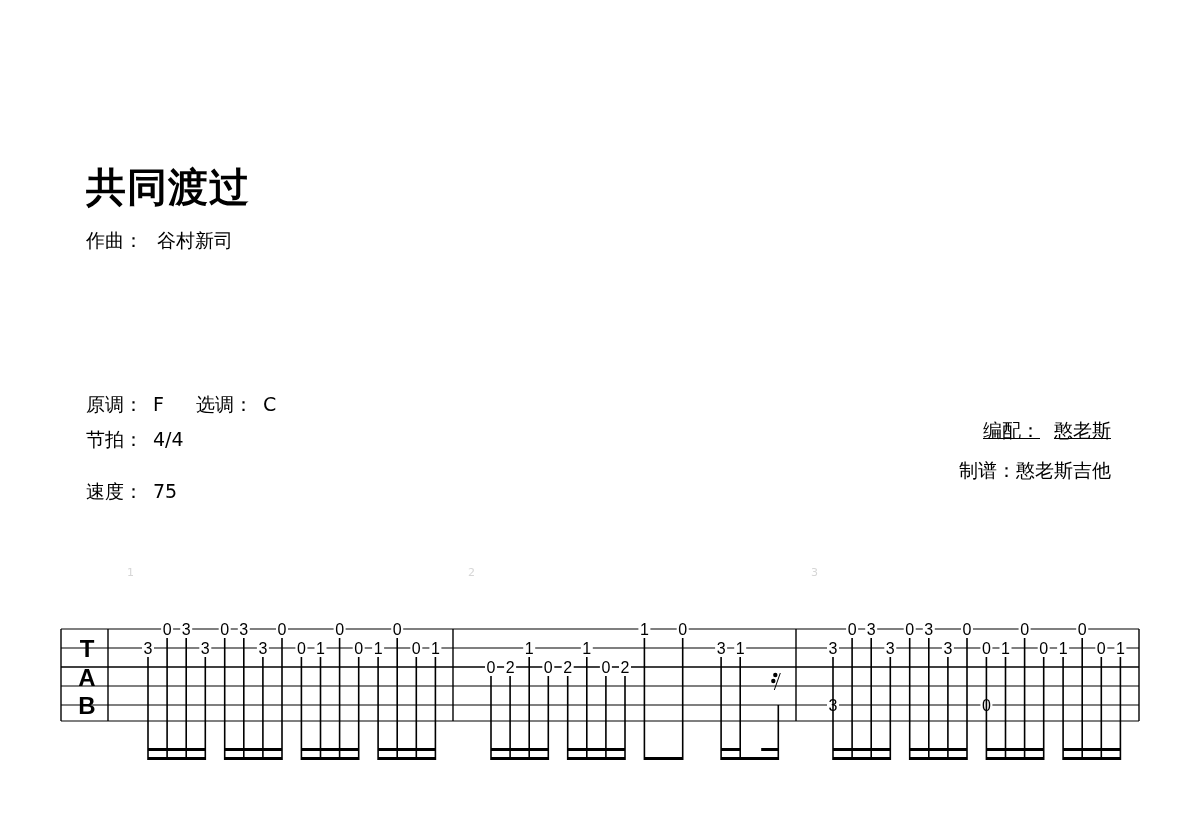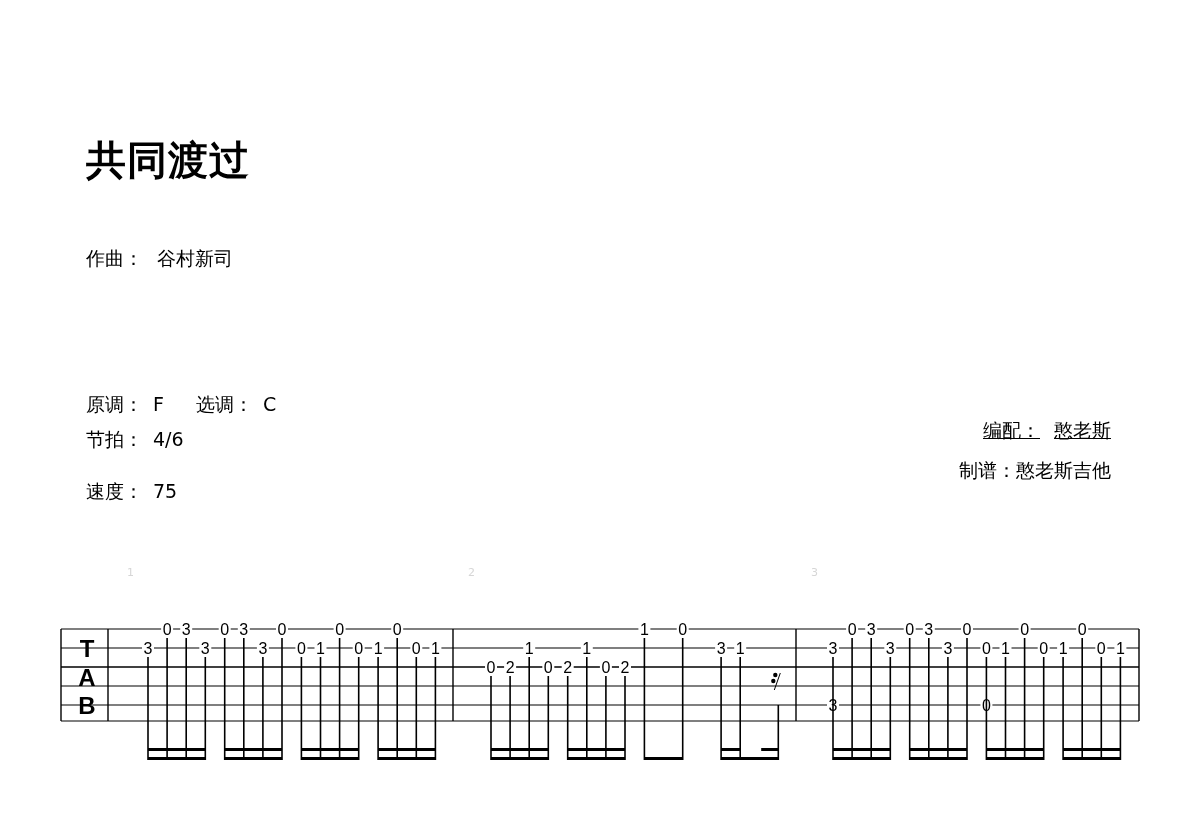--- a/index.html
+++ b/index.html
@@ -1,42 +1,42 @@
 <!DOCTYPE html>
 <html><head>
 <meta charset="utf-8">
 <style>
   html, body { margin: 0; padding: 0; background: #ffffff; }
   body { width: 1200px; height: 832px; position: relative; overflow: hidden;
          font-family: "DejaVu Sans", "Liberation Sans", sans-serif; color: #000; }
-  .title { position: absolute; left: 86px; top: 133px; font-size: 40px; font-weight: bold; letter-spacing: 1px; }
+  .title { position: absolute; left: 86px; top: 160px; font-size: 40px; font-weight: bold; letter-spacing: 1px; }
   .meta { position: absolute; font-size: 19px; white-space: nowrap; }
   .meta .val { margin-left: 14px; }
   .right { text-align: right; }
   .mnum { position: absolute; font-size: 11px; color: #d6d6d6; }
   svg { position: absolute; left: 0; top: 0; }
   .fret { font-family: "Liberation Sans", "DejaVu Sans", sans-serif; font-size: 16px; }
   .tablbl { font-family: "Liberation Sans", "DejaVu Sans", sans-serif; font-size: 24px; font-weight: bold; }
 </style>
 </head>
 <body>
 
 <div class="title">共同渡过</div>
 
-<div class="meta" style="left:86px; top:228px;margin-top:18px;">
+<div class="meta" style="left:86px; top:228px;">
   <span>作曲：</span><span class="val">谷村新司</span>
 </div>
 
 <div class="meta" style="left:86px; top:392px;">
   <span>原调：</span><span class="val" style="margin-left:10px">F</span>
   <span style="margin-left:26px">选调：</span><span class="val" style="margin-left:10px">C</span>
 </div>
 
 <div class="meta" style="left:86px; top:427px;">
-  <span>节拍：</span><span class="val" style="margin-left:10px">4/6</span>
+  <span>节拍：</span><span class="val" style="margin-left:10px">4/4</span>
 </div>
 
 <div class="meta" style="left:86px; top:479px;text-align:center;">
   <span>速度：</span><span class="val" style="margin-left:10px">75</span>
 </div>
 
 <div class="meta right" style="right:89px; top:418px;text-decoration:underline;">
   <span>编配：</span><span class="val">憨老斯</span>
 </div>
 

